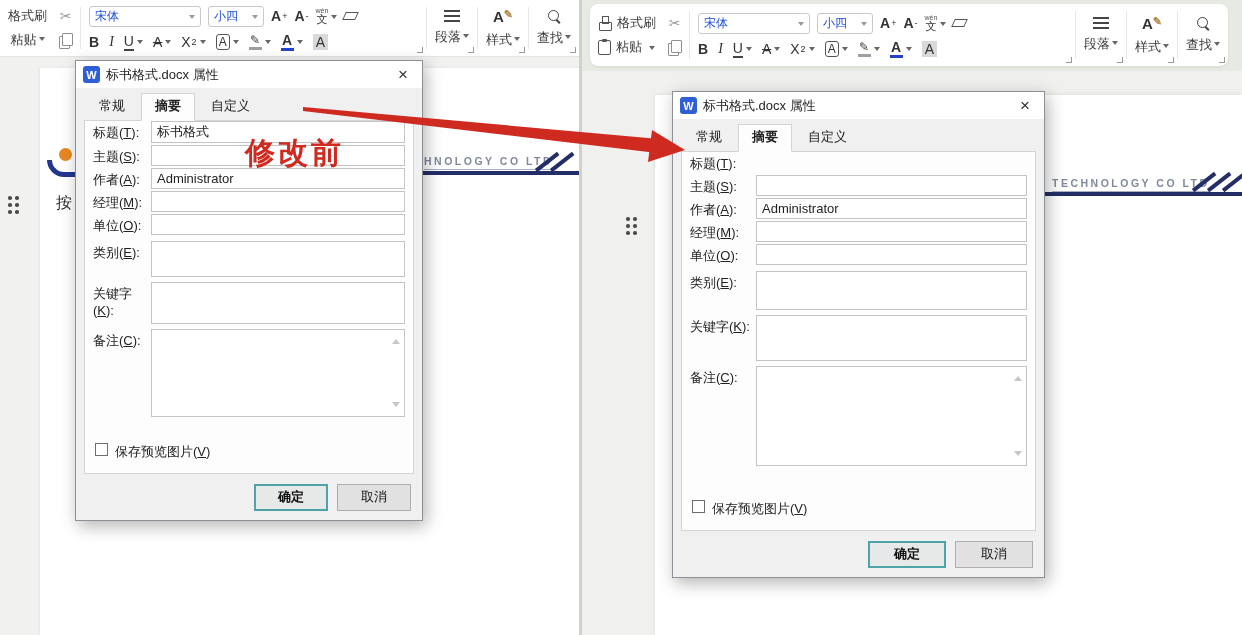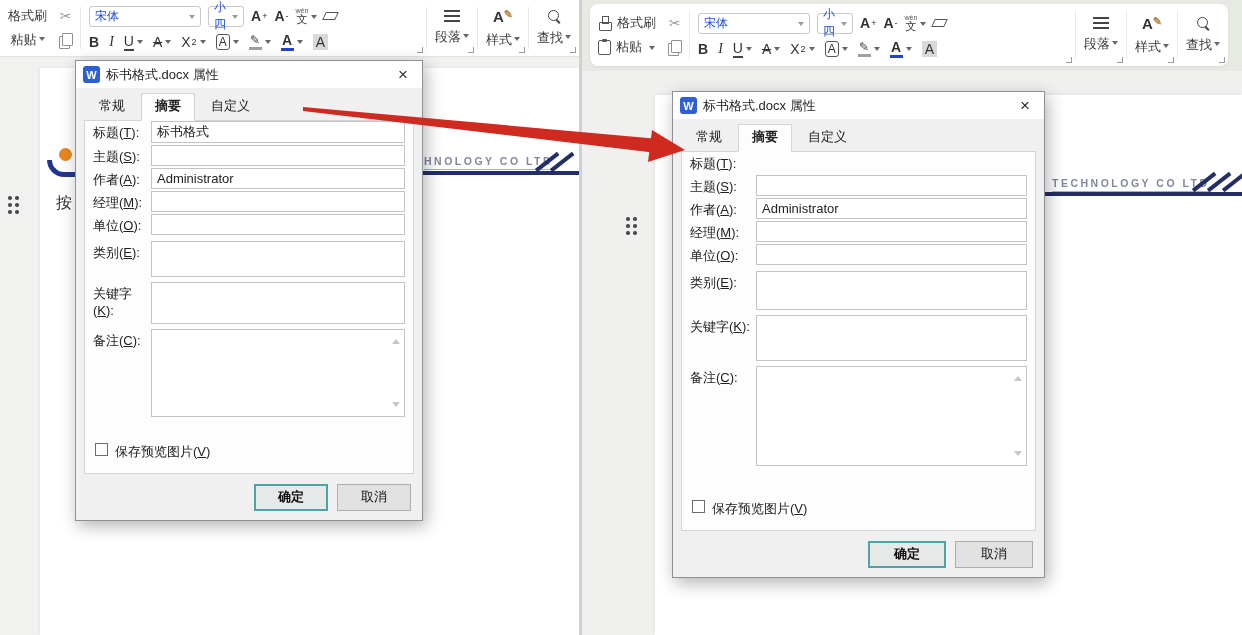--- a/index.html
+++ b/index.html
@@ -20,21 +20,21 @@
   #ribbon-card { position:absolute; left:8px; top:4px; width:638px; height:62px; background:#fff;
                  border-radius:8px; box-shadow:0 1px 3px rgba(0,0,0,.07); display:flex; align-items:stretch; }
   .grp { position:relative; display:flex; flex-direction:column; justify-content:center; gap:6px; padding:5px 8px; }
   .gsep { width:1px; background:#e7e7e7; margin:7px 0; }
   .trow { display:flex; align-items:center; gap:7px; }
   .tlabel { font-size:13px; color:#3a3a3a; white-space:nowrap; }
   .chev { display:inline-block; width:0; height:0; border:3px solid transparent; border-top:4px solid #666; margin:4px 0 0 2px; }
   .sel { display:flex; align-items:center; justify-content:space-between; border:1px solid #c9c9c9;
          border-radius:3px; height:21px; padding:0 5px; font-size:12px; color:#1d4ed8; background:#fff; }
   .sel .chev { border-top-color:#9a9a9a; }
-  .sel.font { width:112px; } .sel.size { width:36px; }
+  .sel.font { width:112px; } .sel.size { width:56px; }
   .tbtn { display:flex; align-items:center; font-size:14px; color:#333; gap:1px; white-space:nowrap; }
   .az { font-weight:600; }
   .sup { font-size:9px; vertical-align:super; }
   .u-bar { border-bottom:2px solid #444; }
   .strike { text-decoration:line-through; }
   .boxed { border:1px solid #555; border-radius:3px; padding:0 2px; font-size:12px; }
   .bar-under { display:inline-flex; flex-direction:column; align-items:center; line-height:1; }
   .bar-under .bar { width:13px; height:3px; margin-top:1px; }
   .bar-blue { background:#2442c8; } .bar-grey { background:#9aa0a6; }
   .shaded { background:#d9d9d9; padding:0 3px; }
@@ -515,14 +515,15 @@
     <div class="dlg-ft">
       <span class="btn pri">确定</span>
       <span class="btn">取消</span>
     </div>
   </div>
 
   <svg id="arrow-svg" width="1242" height="635" viewBox="0 0 1242 635">
     <polygon points="303,107 303,111 657,153 659,139" fill="#ce2a20"></polygon>
     <polygon points="685,150 652,130 648,162" fill="#ce2a20"></polygon>
   </svg>
+  <div class="ann" id="ann-before">修改前</div>
 
 </div>
 
 </body></html>

